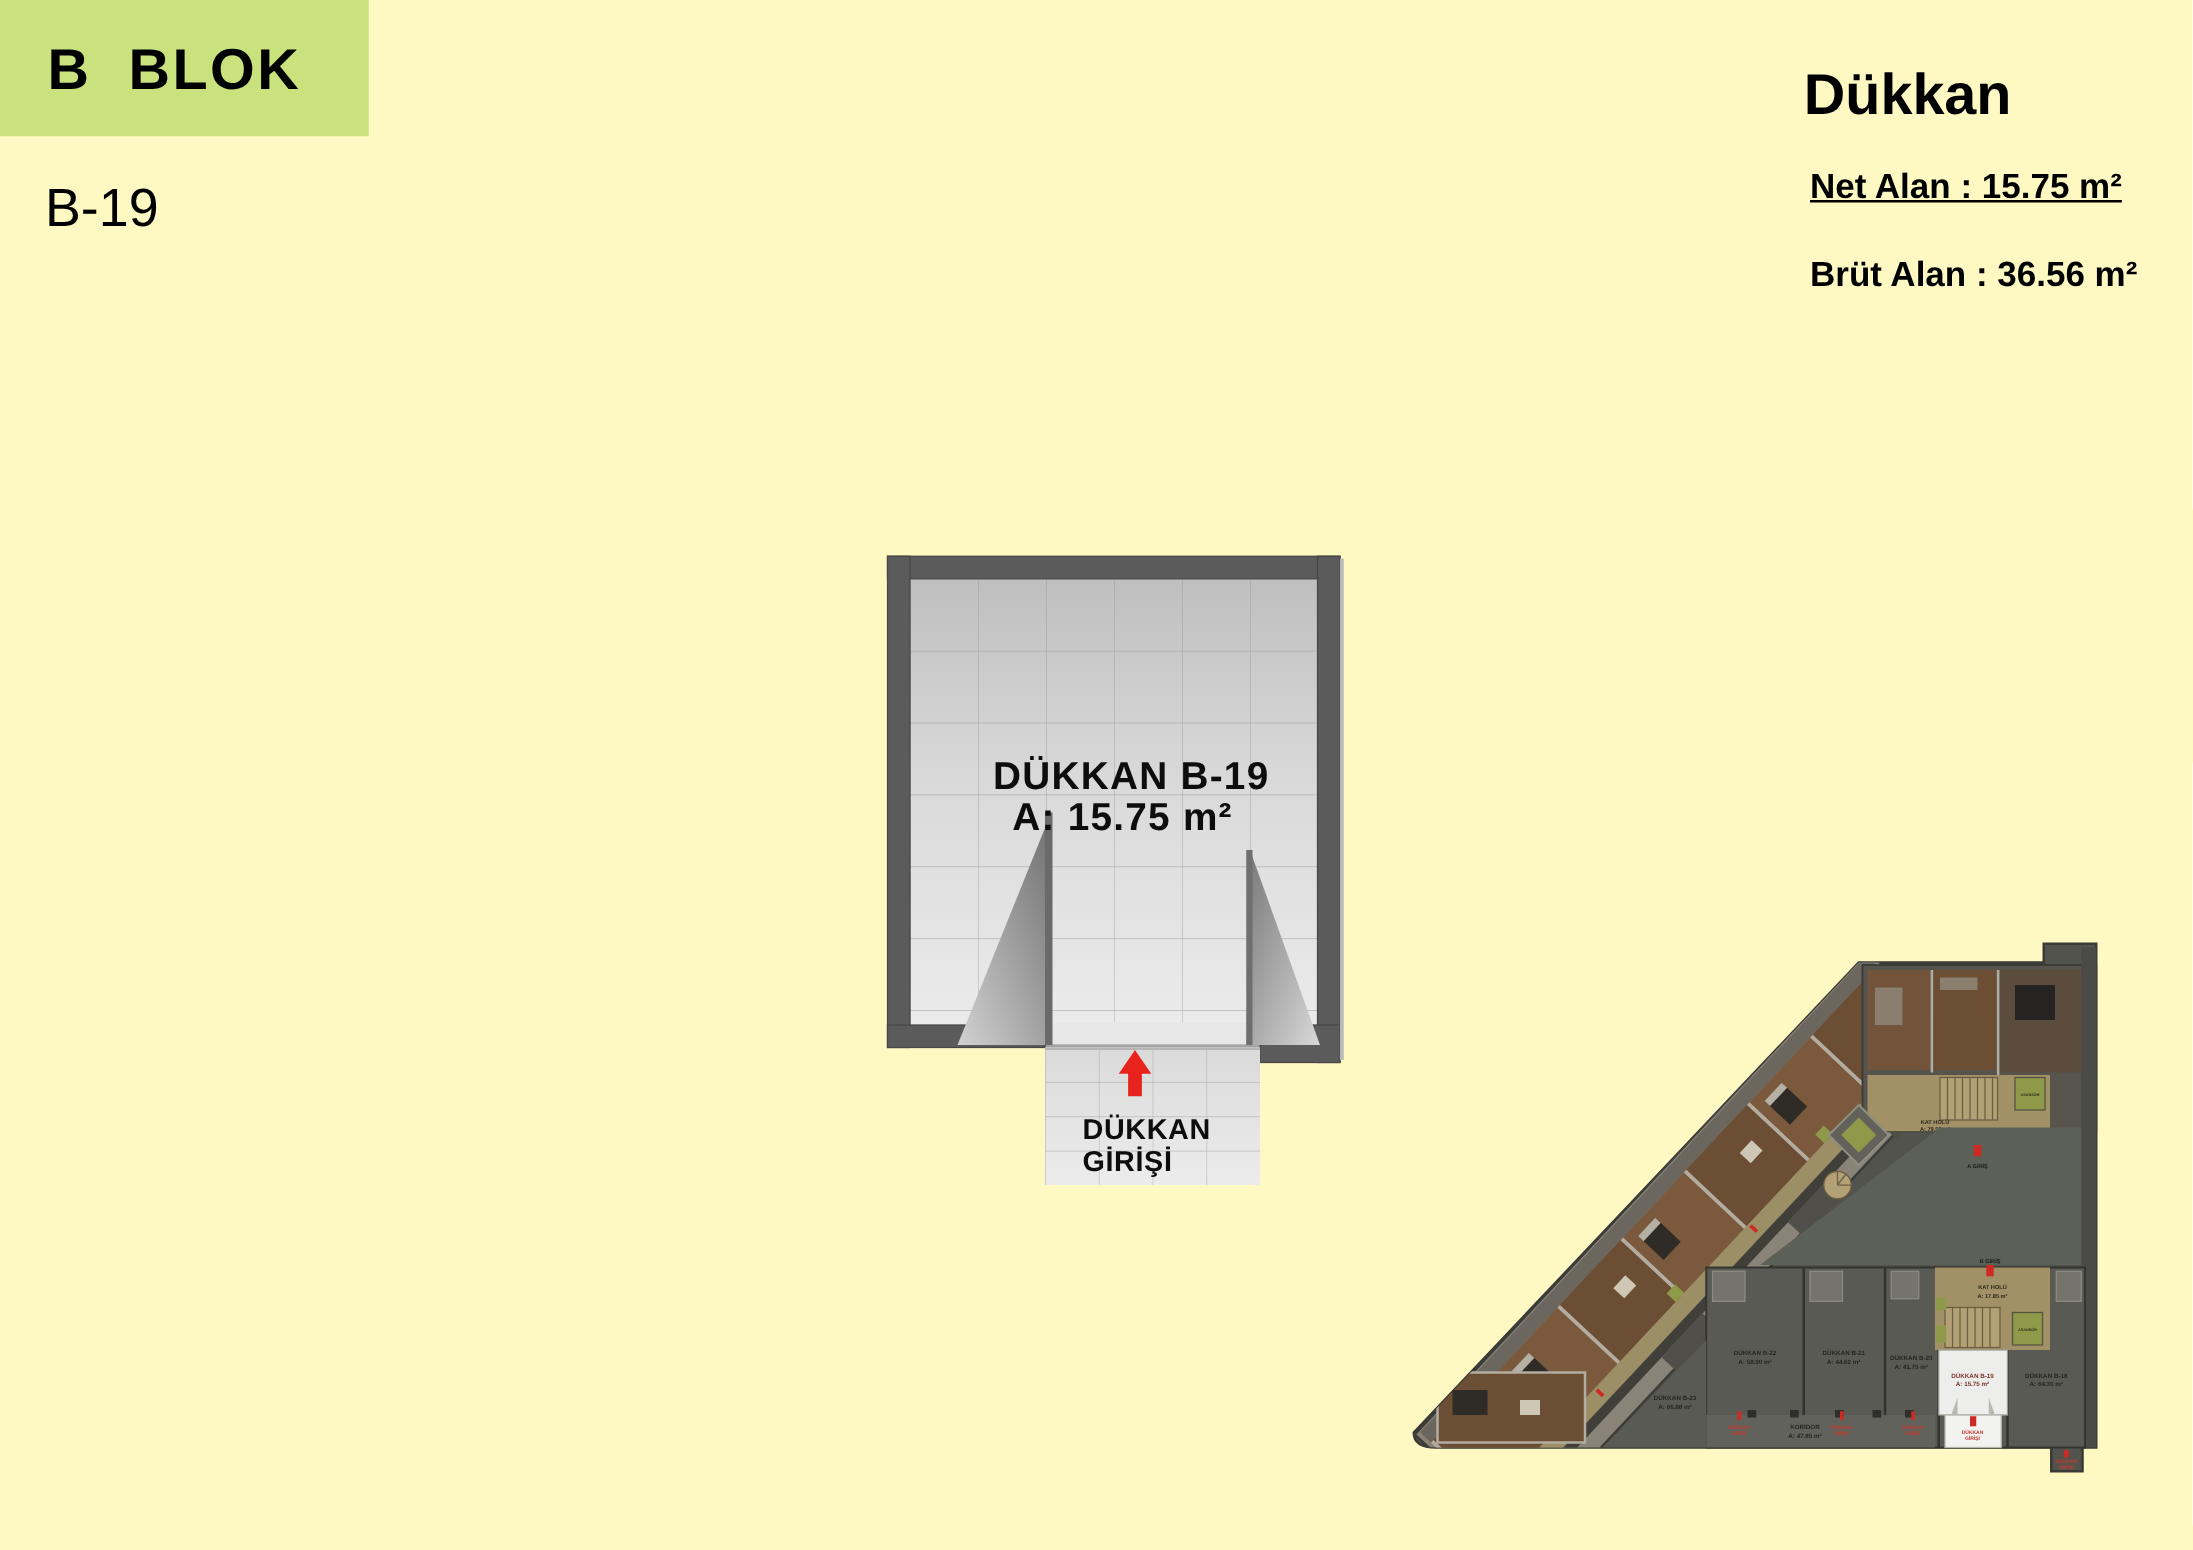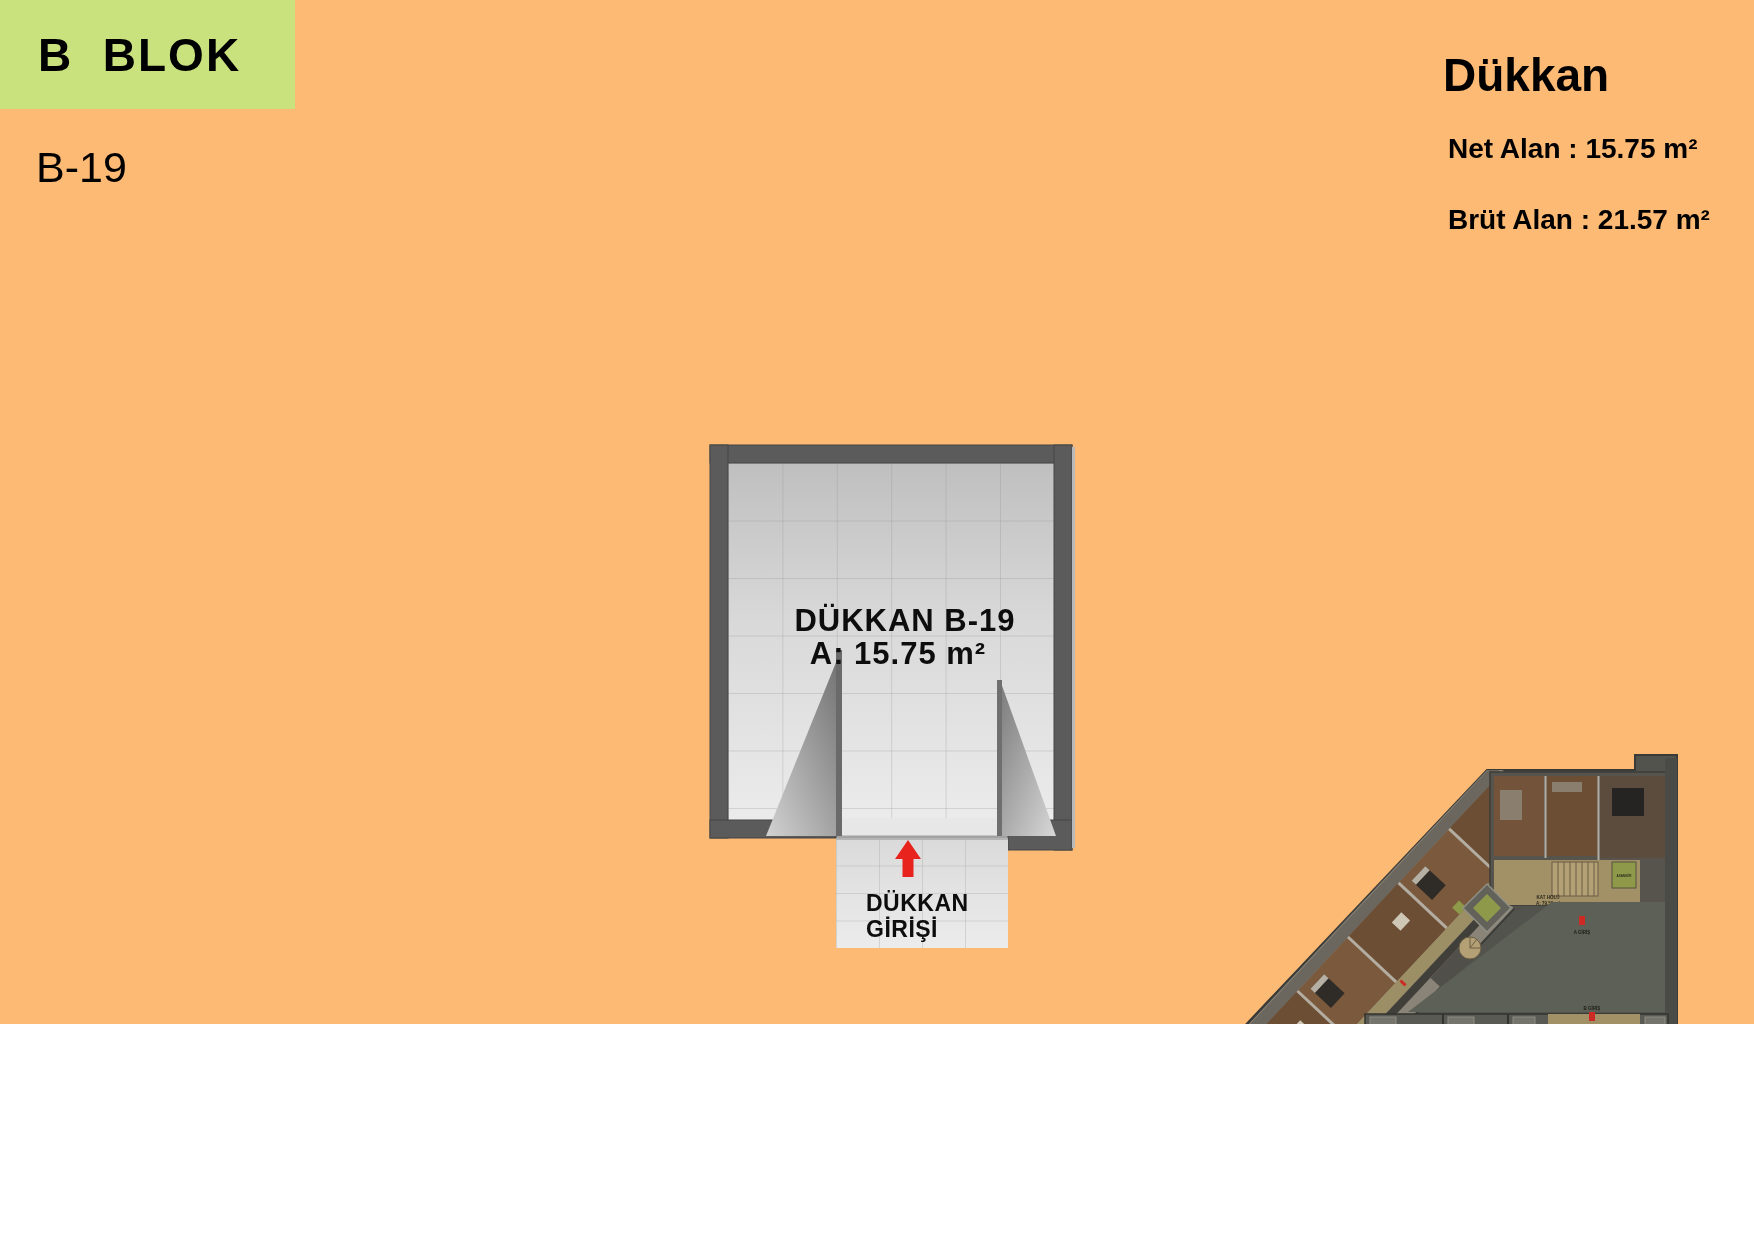--- a/index.html
+++ b/index.html
@@ -1,36 +1,36 @@
 <!DOCTYPE html>
 <html style="--accent-green: #c9e27e; --wall-gray: #5b5b5b; --arrow-red: #e8231d; --site-base: #53534e; --site-courtyard: #5c6056; --site-brown: #6b4e34; --site-tan: #a29066; --site-olive: #8e9949; --highlight-white: #ededeb;"><head>
 <meta charset="utf-8">
 <style>
   html,body { margin:0; padding:0; background:#ffffff; }
   .page {
-    position:relative; width:1754px; height:1024px; background:#fdba74;
+    position:relative; width:1754px; height:1240px; background:#fef9c3;
     font-family:"Liberation Sans", sans-serif; overflow:hidden;
   }
   .block-badge {
     position:absolute; left:0; top:0; width:295px; height:109px;
     background:var(--accent-green,#c9e27e);
     display:flex; align-items:center;
   }
   .block-badge span {
     padding-left:38px; font-size:46px; font-weight:bold; color:#000;
     letter-spacing:2px; white-space:pre;
   }
   .unit-code {
     position:absolute; left:36px; top:143px;
     font-size:43px; font-weight:normal; color:#000;
   }
   .title-group { position:absolute; left:1443px; top:48px; width:300px; }
   .title-main { font-size:46px; font-weight:bold; color:#000; }
   .area-line  { position:absolute; left:5px; font-size:28px; font-weight:bold; color:#000; white-space:nowrap; }
-  .net-line   { top:85px; }
+  .net-line   { top:85px;text-decoration:underline; }
   .gross-line { top:156px; }
   svg text { font-family:"Liberation Sans", sans-serif; }
   .room-label { font-size:31px; font-weight:bold; fill:#0d0d0d; text-anchor:middle; letter-spacing:1px; }
   .entr-label { font-size:23px; font-weight:bold; fill:#0d0d0d; letter-spacing:0.5px; }
   .t5   { font-size:5px;  font-weight:bold; fill:#1f1f19; text-anchor:middle; opacity:.9; }
   .t5r  { font-size:5px;  font-weight:bold; fill:#7c3128; text-anchor:middle; }
   .t45  { font-size:4.5px;font-weight:bold; fill:#17170ف; fill:#17170f; text-anchor:middle; opacity:.9; }
   .t4red{ font-size:4px;  font-weight:bold; fill:#c43a2e; text-anchor:middle; }
   .t3   { font-size:3px;  font-weight:bold; fill:#2e2e1e; text-anchor:middle; }
 </style>
@@ -40,21 +40,21 @@
 <div class="page">
 
   <div class="block-badge">
     <span>B  BLOK</span>
   </div>
   <div class="unit-code">B-19</div>
 
   <div class="title-group">
     <div class="title-main">Dükkan</div>
     <div class="area-line net-line">Net Alan : 15.75 m²</div>
-    <div class="area-line gross-line">Brüt Alan : 21.57 m²</div>
+    <div class="area-line gross-line">Brüt Alan : 36.56 m²</div>
   </div>
 
   <svg style="position:absolute; left:700px; top:430px;" width="380" height="530" viewBox="700 430 380 530">
     <defs>
       <linearGradient id="floorGrad" x1="0" y1="0" x2="0" y2="1">
         <stop offset="0" stop-color="#bfbfbf"></stop>
         <stop offset="0.45" stop-color="#d9d9d9"></stop>
         <stop offset="1" stop-color="#ebebeb"></stop>
       </linearGradient>
       <linearGradient id="vestGrad" x1="0" y1="0" x2="0" y2="1">

